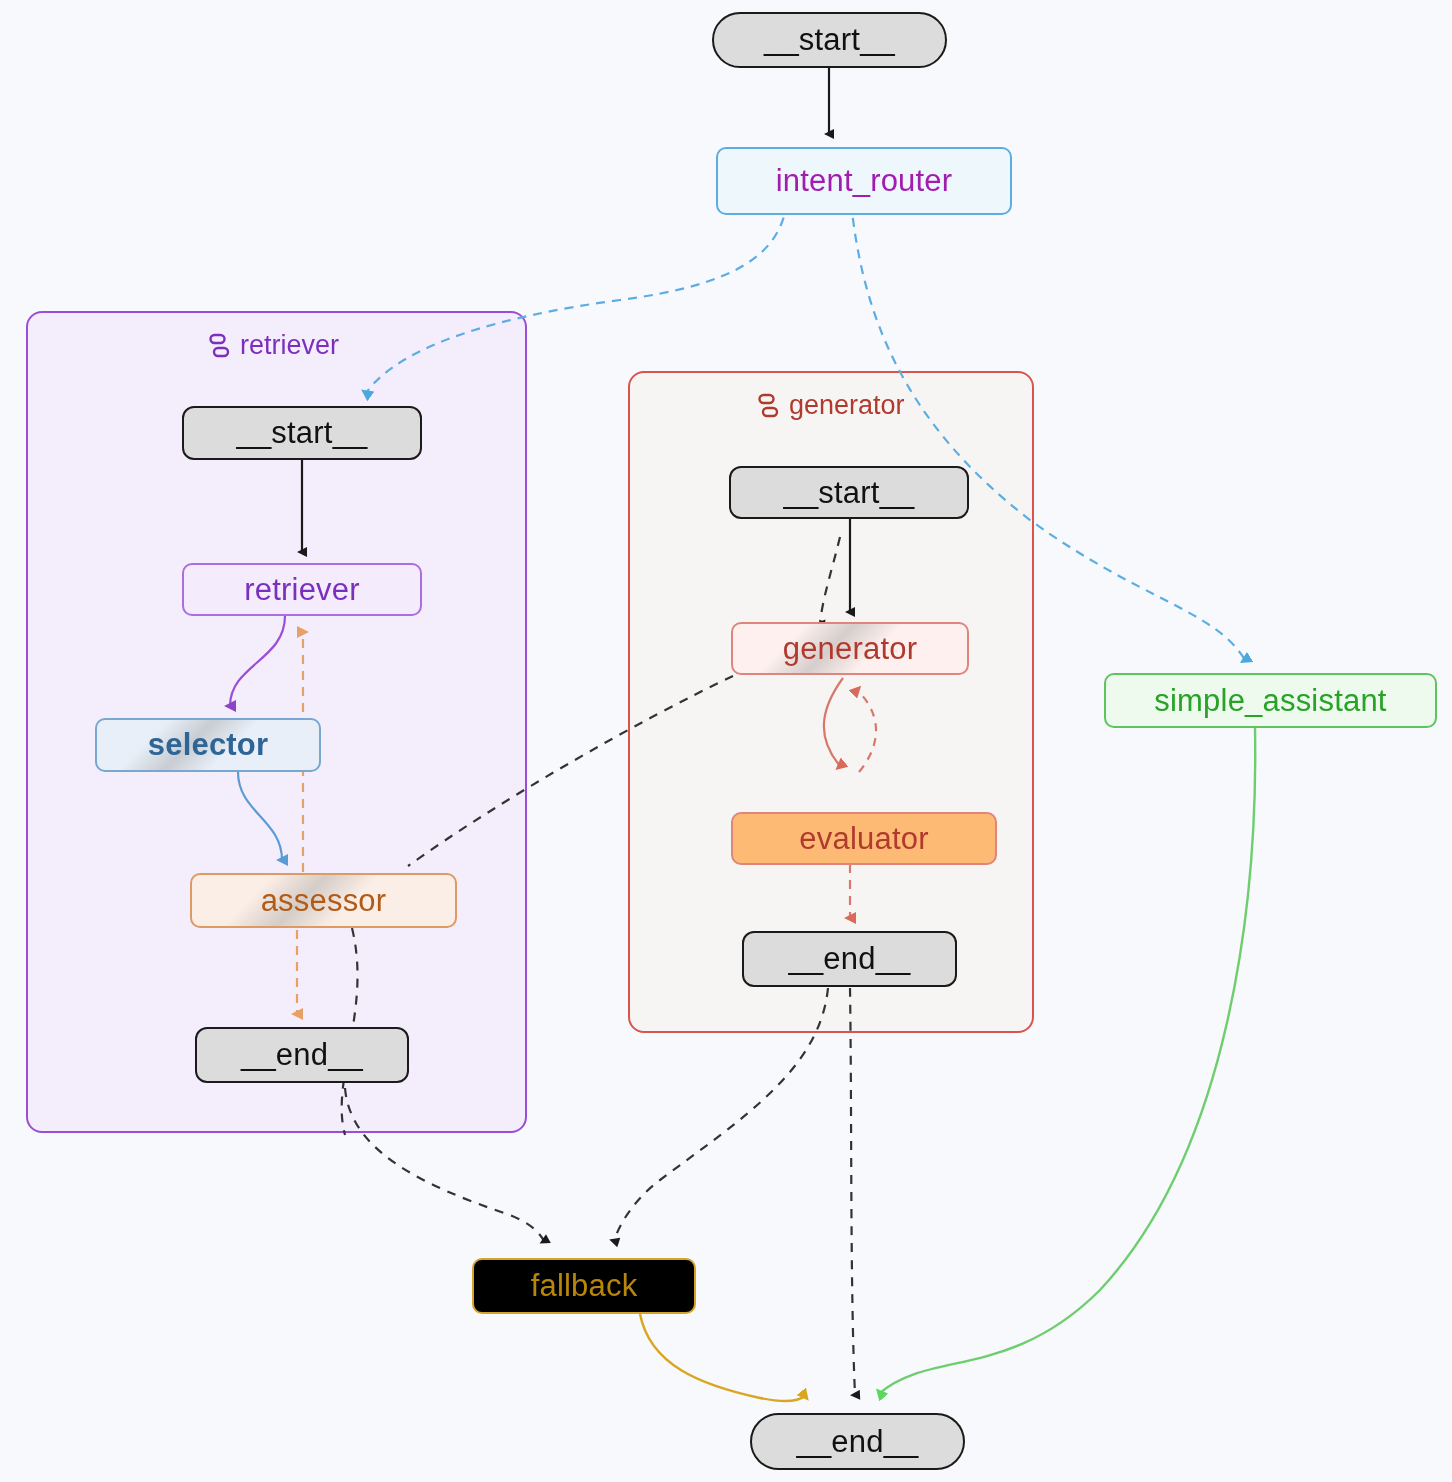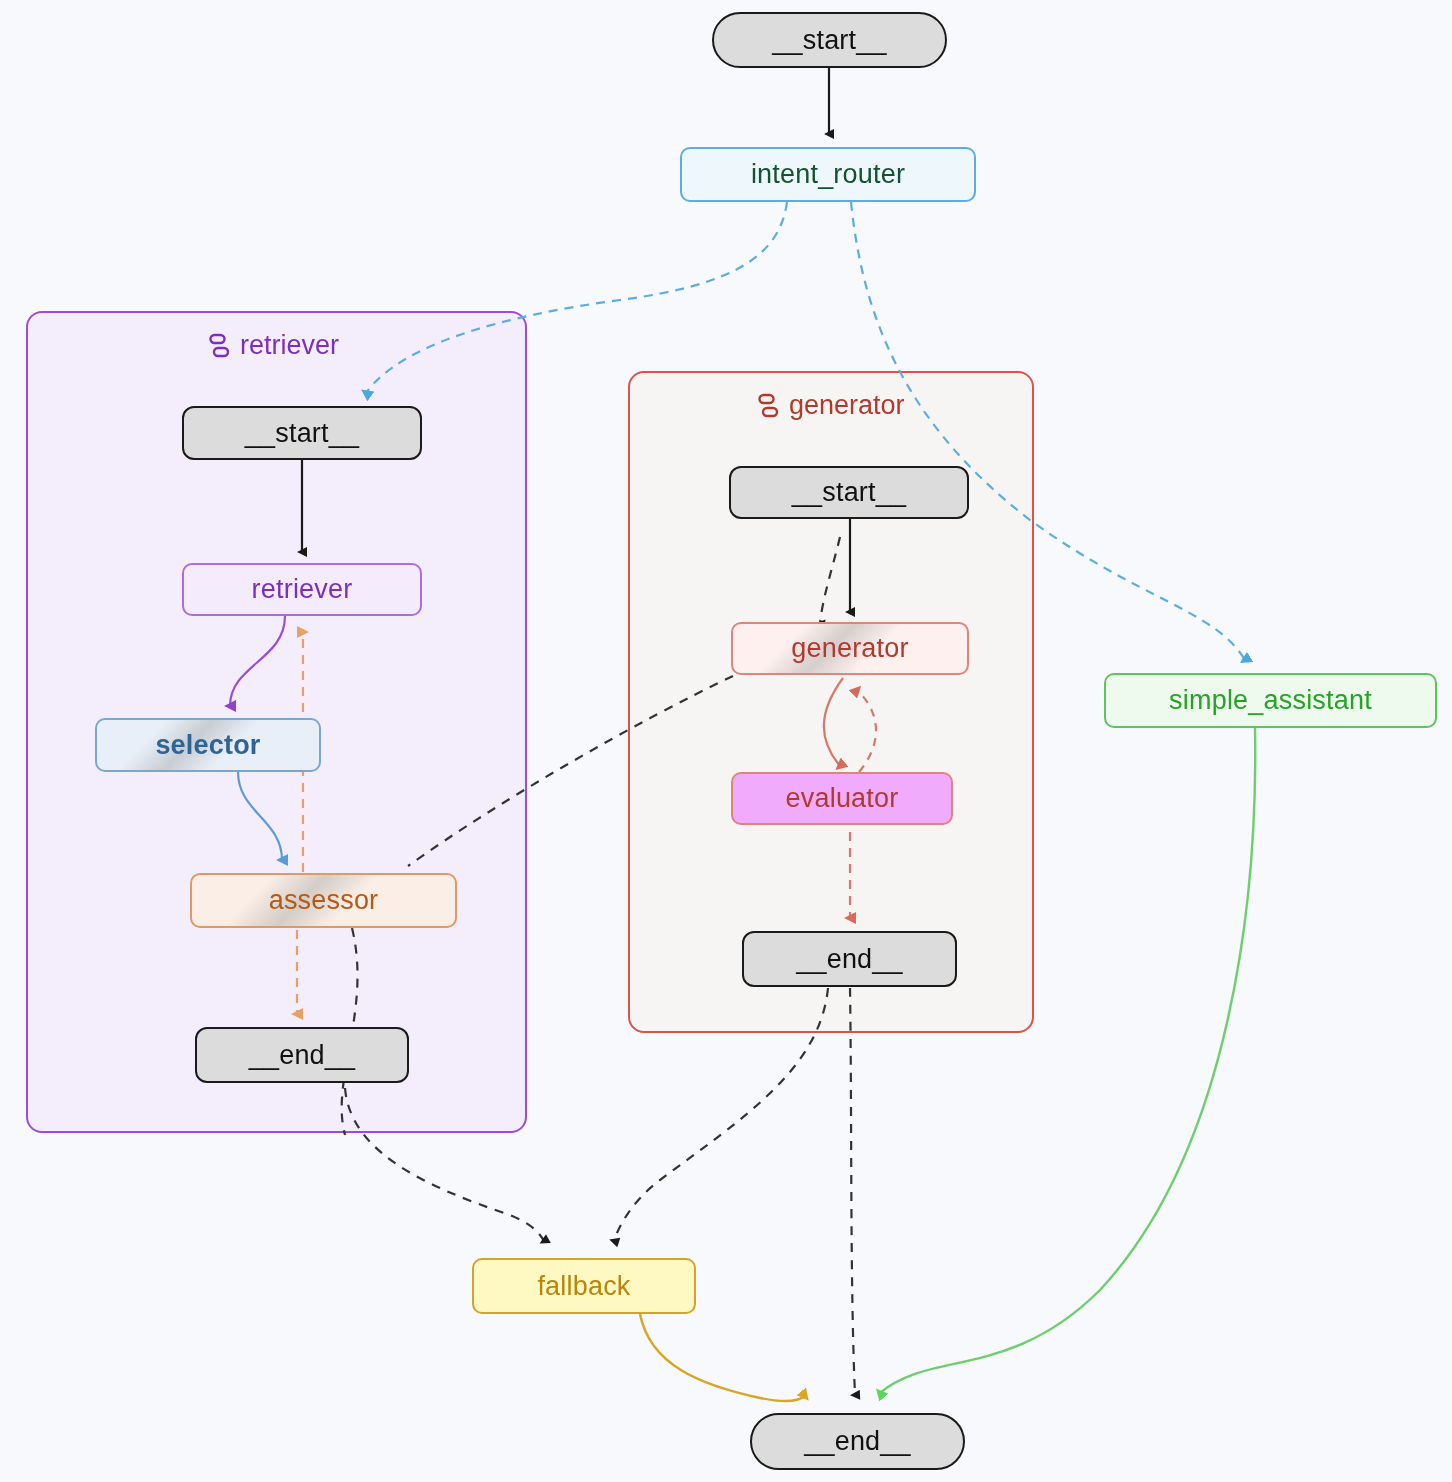--- a/index.html
+++ b/index.html
@@ -38,21 +38,21 @@
   }
   .sg-icon { display:block; }
   .node {
     position: absolute;
     box-sizing: border-box;
     display: flex;
     align-items: center;
     justify-content: center;
     text-align: center;
     border-radius: 10px;
-    font-size: 27px;
+    font-size: 31px;
     letter-spacing: .2px;
   }
   .node.terminal {
     background: #dcdcdc;
     border: 2px solid #1a1a1a;
     color: #111111;
     border-radius: 12px;
   }
   .node.pill {
     border-radius: 30px;
@@ -158,21 +158,21 @@
       <rect x="2.5" y="3" width="14" height="8" rx="4" fill="none" stroke="#b03a2e" stroke-width="2.4"></rect>
       <rect x="6" y="16" width="14" height="8" rx="4" fill="none" stroke="#b03a2e" stroke-width="2.4"></rect>
     </svg>
     <span>generator</span>
   </div>
 
   <div class="node terminal pill" style="left:712px; top:12px; width:235px; height:56px;">
     <span>__start__</span>
   </div>
 
-  <div class="node" style="left:680px; top:147px; width:296px; height:55px; background:#eef7fc; border:2px solid #5dade2; color:#14532d;">
+  <div class="node" style="left:716px; top:147px; width:296px; height:68px; background:#eef7fc; border:2px solid #5dade2; color:#a21caf;">
     <span>intent_router</span>
   </div>
 
   <div class="node terminal" style="left:182px; top:406px; width:240px; height:54px;">
     <span>__start__</span>
   </div>
 
   <div class="node" style="left:182px; top:563px; width:240px; height:53px; background:#f4ecfd; border:2px solid #ab6ede; color:#7b2fbe;">
     <span>retriever</span>
   </div>
@@ -190,33 +190,33 @@
   </div>
 
   <div class="node terminal" style="left:729px; top:466px; width:240px; height:53px;">
     <span>__start__</span>
   </div>
 
   <div class="node shaded" style="left:731px; top:622px; width:238px; height:53px; background:#fdf0ee; border:2px solid #e0857c; color:#b03a2e;">
     <span>generator</span>
   </div>
 
-  <div class="node" style="left:731px; top:772px; width:222px; height:53px; background:#f0abfc; border:2px solid #e0857c; color:#b03a2e;">
+  <div class="node" style="left:731px; top:812px; width:266px; height:53px; background:#fdba74; border:2px solid #e0857c; color:#b03a2e;">
     <span>evaluator</span>
   </div>
 
   <div class="node terminal" style="left:742px; top:931px; width:215px; height:56px;">
     <span>__end__</span>
   </div>
 
   <div class="node" style="left:1104px; top:673px; width:333px; height:55px; background:#edfaed; border:2px solid #5ec45e; color:#27a327;">
     <span>simple_assistant</span>
   </div>
 
-  <div class="node" style="left:472px; top:1258px; width:224px; height:56px; background:#fef9c3; border:2px solid #d4a32a; color:#b8860b;">
+  <div class="node" style="left:472px; top:1258px; width:224px; height:56px; background:#000000; border:2px solid #d4a32a; color:#b8860b;">
     <span>fallback</span>
   </div>
 
   <div class="node terminal pill" style="left:750px; top:1413px; width:215px; height:57px;">
     <span>__end__</span>
   </div>
 
 </div>
 
 </body></html>

